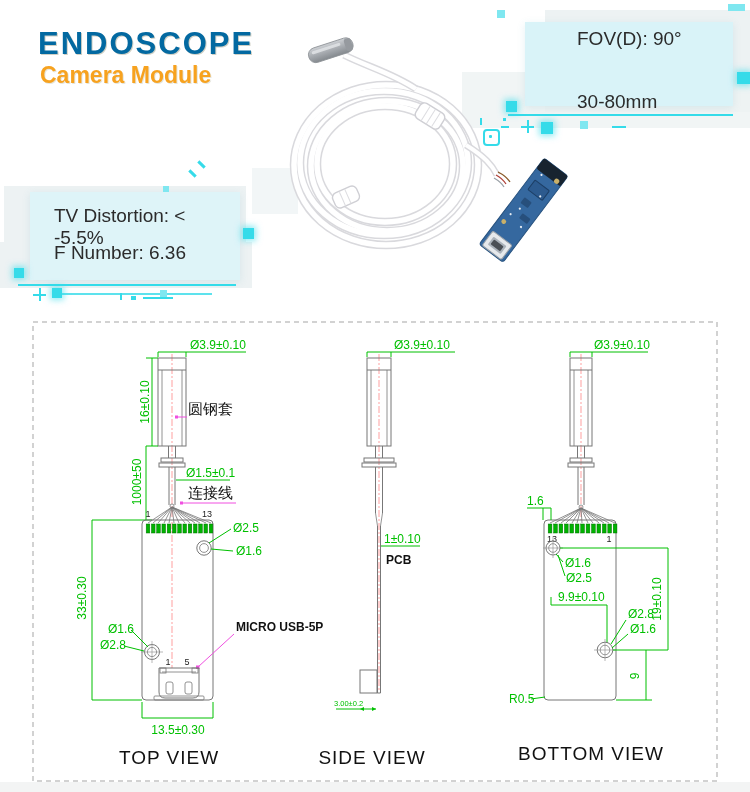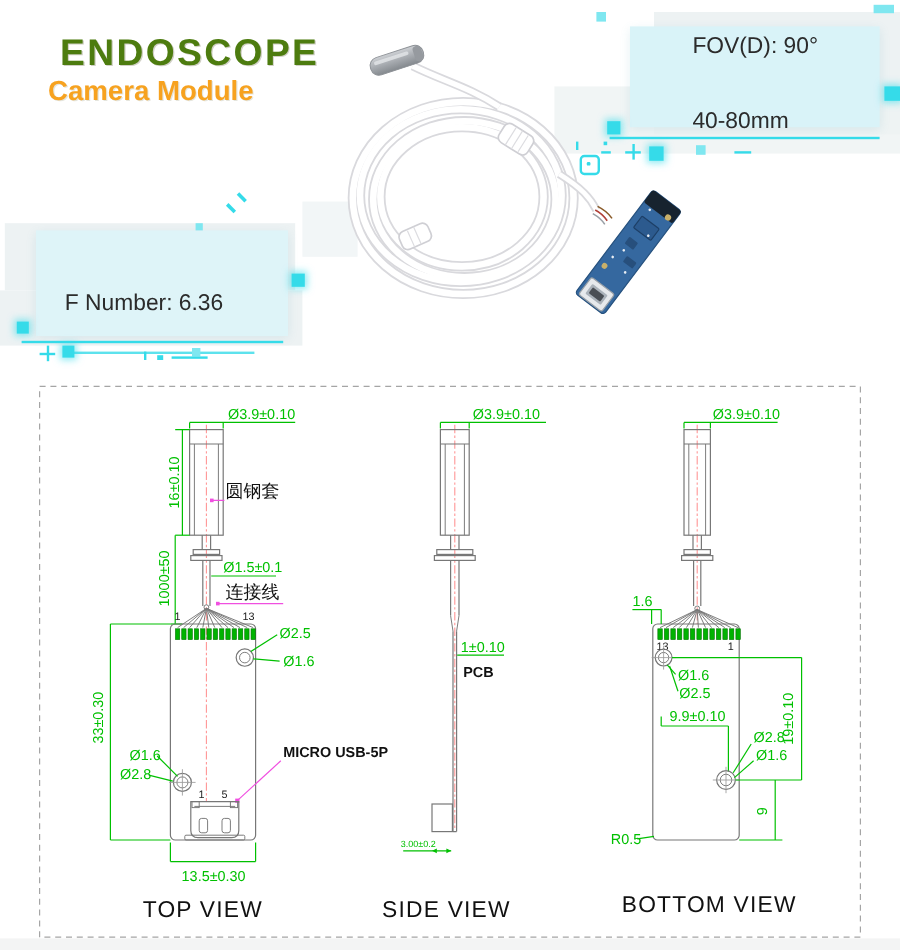--- a/index.html
+++ b/index.html
@@ -1,21 +1,21 @@
 <!DOCTYPE html>
 <html><head>
 <meta charset="utf-8">
 <style>
   html,body{margin:0;padding:0;}
   body{width:750px;height:792px;position:relative;background:#fff;overflow:hidden;
        font-family:"Liberation Sans","DejaVu Sans",sans-serif;}
   .abs{position:absolute;}
   
-  .brand-title{left:50px;top:26px;font-size:31px;font-weight:800;letter-spacing:2px;
-       color:#4d7c0f;text-shadow:1px 1px 0 rgba(120,120,90,.35);}
+  .brand-title{left:38px;top:26px;font-size:31px;font-weight:800;letter-spacing:2px;
+       color:#0369a1;text-shadow:1px 1px 0 rgba(120,120,90,.35);}
   .brand-sub{left:40px;top:62px;font-size:23px;font-weight:700;color:#f7a21f;
        text-shadow:1px 1px 0 rgba(150,150,120,.25);}
   .back-rect{background:#edf2f3;}
   .spec-box{background:#d9f3f8;box-shadow:0 2px 8px rgba(80,160,180,.15);}
   .spec-line{font-size:19px;color:#2b2b2b;}
   .cyan-line{background:#35dbe9;}
   .cyan-sq{background:#35dbe9;box-shadow:0 0 6px 2px rgba(53,219,233,.55);}
   .cyan-sq-soft{background:#7fe7f0;}
   .plus{width:13px;height:13px;}
   .plus::before{content:"";position:absolute;left:0;top:5.5px;width:13px;height:2px;background:#35dbe9;}
@@ -50,24 +50,25 @@
 <div class="abs back-rect" style="left:462px;top:72px;width:288px;height:56px;opacity:.8;"></div>
 <div class="abs back-rect" style="left:4px;top:186px;width:242px;height:56px;"></div>
 <div class="abs back-rect" style="left:0;top:242px;width:252px;height:46px;"></div>
 <div class="abs back-rect" style="left:252px;top:168px;width:46px;height:46px;opacity:.7;"></div>
 
 <div class="abs brand-title">ENDOSCOPE</div>
 <div class="abs brand-sub">Camera Module</div>
 
 <div class="abs spec-box" style="left:525px;top:22px;width:208px;height:84px;">
   <div class="spec-line abs" style="left:52px;top:6px;">FOV(D): 90°</div>
-  <div class="spec-line abs" style="left:52px;top:69px;">40-80mm</div>
+  <div class="spec-line abs" style="left:52px;top:69px;">30-80mm</div>
 </div>
 
 <div class="abs spec-box" style="left:30px;top:192px;width:210px;height:88px;background:#def4f8;">
+  <div class="spec-line abs" style="left:24px;top:13px;">TV Distortion: &lt; -5.5%</div>
   <div class="spec-line abs" style="left:24px;top:50px;">F Number: 6.36</div>
 </div>
 
 <div class="abs cyan-line" style="left:508px;top:114px;width:225px;height:2px;"></div>
 <div class="abs cyan-sq-soft" style="left:497px;top:10px;width:8px;height:8px;"></div>
 <div class="abs cyan-sq-soft" style="left:728px;top:4px;width:17px;height:7px;"></div>
 <div class="abs cyan-sq" style="left:737px;top:72px;width:13px;height:12px;"></div>
 <div class="abs cyan-sq" style="left:506px;top:101px;width:11px;height:11px;"></div>
 <div class="abs plus" style="left:521px;top:120px;"></div>
 <div class="abs cyan-sq" style="left:541px;top:122px;width:12px;height:12px;"></div>

